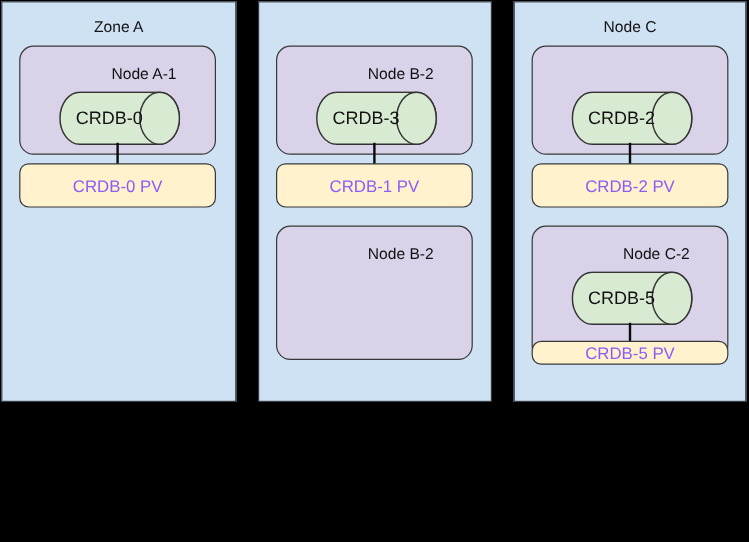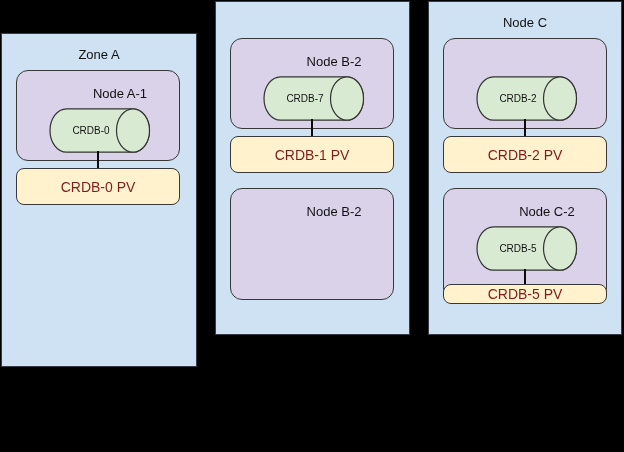--- a/index.html
+++ b/index.html
@@ -11,21 +11,21 @@
     overflow: hidden;
   }
   .stage { position: absolute; left: 0; top: 0; width: 624px; height: 452px; }
 
   .zone {
     position: absolute; top: 1px; height: 334px;
     background: #cfe2f3;
     border: 1px solid #343c46;
     box-sizing: border-box;
   }
-  #zone-a { left: 1px;   width: 196px; margin-top: 32px; }
+  #zone-a { left: 1px;   width: 196px; }
   #zone-b { left: 215px; width: 195px; }
   #zone-c { left: 428px; width: 194px; }
 
   .zone-title {
     position: absolute; top: 13px; left: 0; right: 0;
     text-align: center;
     font-size: 13px; color: #111111;
   }
 
   .node {
@@ -45,38 +45,38 @@
   }
 
   .cylinder {
     position: absolute; left: 30px; top: 37px;
     width: 105px; height: 45px;
   }
   .cylinder svg { position: absolute; left: 0; top: 0; }
   .cyl-label {
     position: absolute; left: 0; top: 0; width: 88px; height: 45px;
     display: flex; align-items: center; justify-content: center;
-    font-size: 10px; color: #111111;
+    font-size: 15px; color: #111111;
   }
 
   .connector {
     position: absolute; left: 95px; width: 2px;
     background: #0b0b0b;
   }
   .c1 { top: 117px; height: 18px; }
   .c2 { top: 267px; height: 16px; }
 
   .pv {
     position: absolute; left: 14px; width: 164px; height: 37px;
     background: #fff2cc;
     border: 1px solid #383838;
     border-radius: 8px;
     box-sizing: border-box;
     display: flex; align-items: center; justify-content: center;
-    font-size: 14px; color: #7f1d1d;
+    font-size: 14px; color: #8b5cf6;
   }
   .pv1 { top: 134px; }
   .pv2 { top: 282px; height: 20px; }
 </style>
 </head>
 <body>
 
 <div class="stage">
 
   <div class="zone" id="zone-a">
@@ -98,21 +98,21 @@
   </div>
 
   <div class="zone" id="zone-b">
     <div class="node node1">
       <div class="node-title">Node B-2</div>
       <div class="cylinder">
         <svg width="105" height="45" viewBox="0 0 105 45">
           <path d="M 86 0.8 A 16.5 21.7 0 0 1 86 44.2 L 19.5 44.2 A 16.5 21.7 0 0 1 19.5 0.8 Z" fill="#d9ead3" stroke="#333333" stroke-width="1.2"></path>
           <ellipse cx="86" cy="22.5" rx="16.5" ry="21.7" fill="#d9ead3" stroke="#333333" stroke-width="1.2"></ellipse>
         </svg>
-        <div class="cyl-label">CRDB-7</div>
+        <div class="cyl-label">CRDB-3</div>
       </div>
     </div>
     <div class="connector c1"></div>
     <div class="pv pv1">
       <span>CRDB-1 PV</span>
     </div>
     <div class="node node2">
       <div class="node-title">Node B-2</div>
     </div>
   </div>

